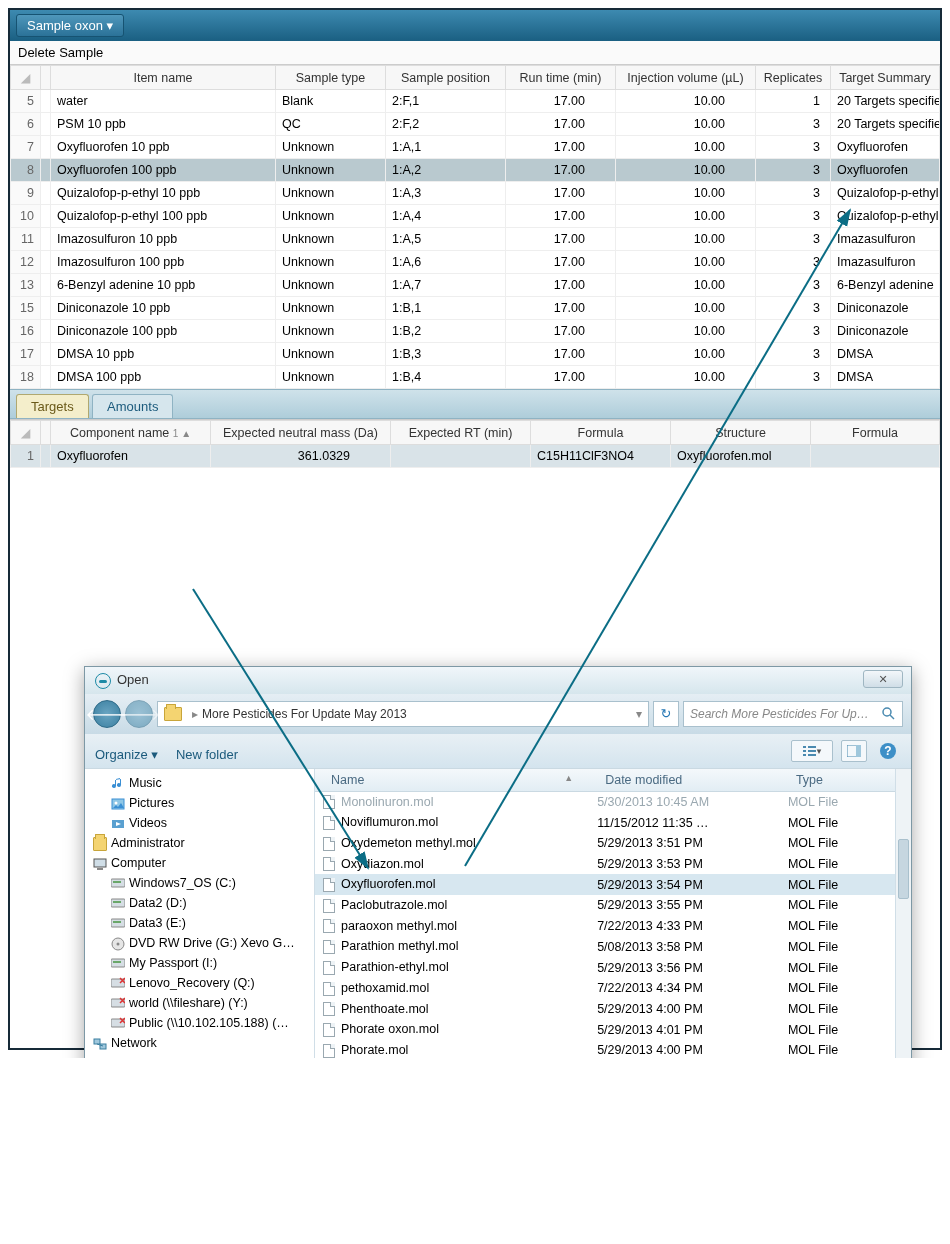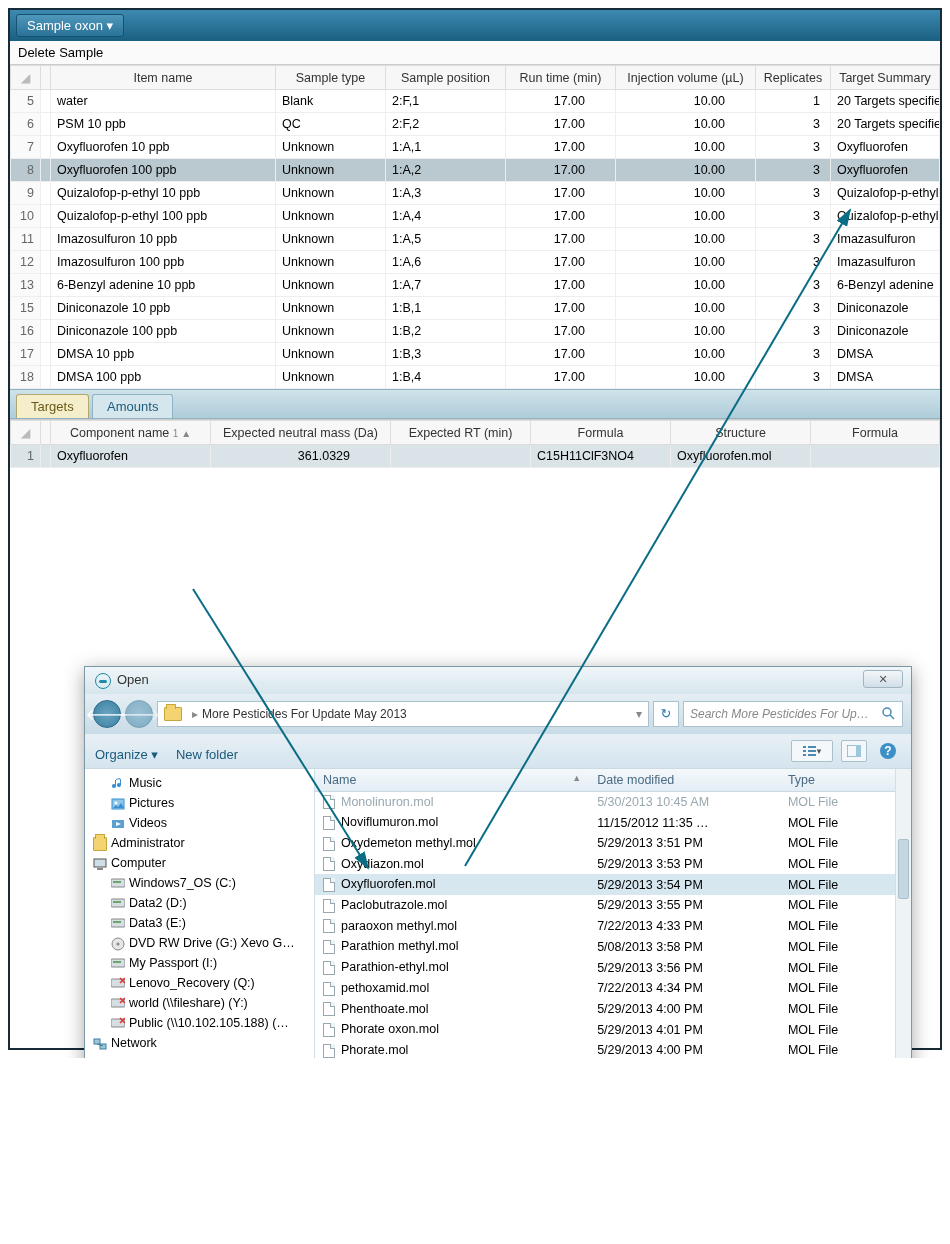--- a/index.html
+++ b/index.html
@@ -40,21 +40,21 @@
   .dlg-tools .rt { margin-left:auto; display:flex; gap:8px; align-items:center;}
   .ico-btn { width:26px; height:22px; border:1px solid #a9c0cd; background:#f4f8fb; border-radius:2px; display:inline-flex; align-items:center; justify-content:center;}
   .dlg-body { display:flex; background:#fff; height:310px; border-top:1px solid #cad9e2;justify-content:center;}
   .tree { width:230px; border-right:1px solid #d0dee7; overflow:auto; font-size:12.5px; padding:4px 0;}
   .tree div { padding:3px 6px 3px 26px; white-space:nowrap; position:relative;}
   .tree div.ind2 { padding-left:44px;}
   .tree svg,.tree .gico{ position:absolute; left:8px; top:4px;}
   .tree .ind2 svg,.tree .ind2 .gico{left:26px;}
   .flist { flex:1; overflow:auto; position:relative;}
   .flist table { width:100%; border-collapse:collapse; font-size:12.5px;}
-  .flist th { text-align:left; font-weight:normal; color:#4a6a82; background:linear-gradient(#f4f8fb,#e2edf4); border-bottom:1px solid #cad9e2; padding:4px 8px;}
+  .flist th { text-align:left; font-weight:normal; color:#4a6a82; background:linear-gradient(#f4f8fb,#e2edf4); border-bottom:1px solid #cad9e2; padding:4px 16px;}
   .flist td { padding:3px 8px; white-space:nowrap;}
   .flist tr.sel td { background:#d7e7f0;}
   .flist tr.cut td { color:#9aa8b0;}
   .file-icon { display:inline-block; width:12px; height:14px; border:1px solid #9aa8b0; background:#fff; margin-right:6px; vertical-align:middle; position:relative;}
   .file-icon::after{content:"";position:absolute;right:-1px;top:-1px;width:4px;height:4px;background:#eef3f6;border-left:1px solid #9aa8b0;border-bottom:1px solid #9aa8b0;}
   .vscroll { position:absolute; right:0; top:0; bottom:0; width:16px; background:#eef3f6; border-left:1px solid #d0dee7;}
   .vscroll .thumb{position:absolute;left:2px;right:2px;top:70px;height:60px;background:#c6d6e0;border:1px solid #a9c0cd;border-radius:2px;}
   .hscroll{height:16px;background:#eef3f6;border-top:1px solid #d0dee7;position:relative;}
   .hscroll .thumb{position:absolute;top:2px;bottom:2px;left:20px;width:300px;background:#c6d6e0;border:1px solid #a9c0cd;border-radius:2px;}
   .dlg-bot { padding:10px 14px; background:#edf2f5; display:flex; align-items:center; gap:8px; font-size:13px;}

